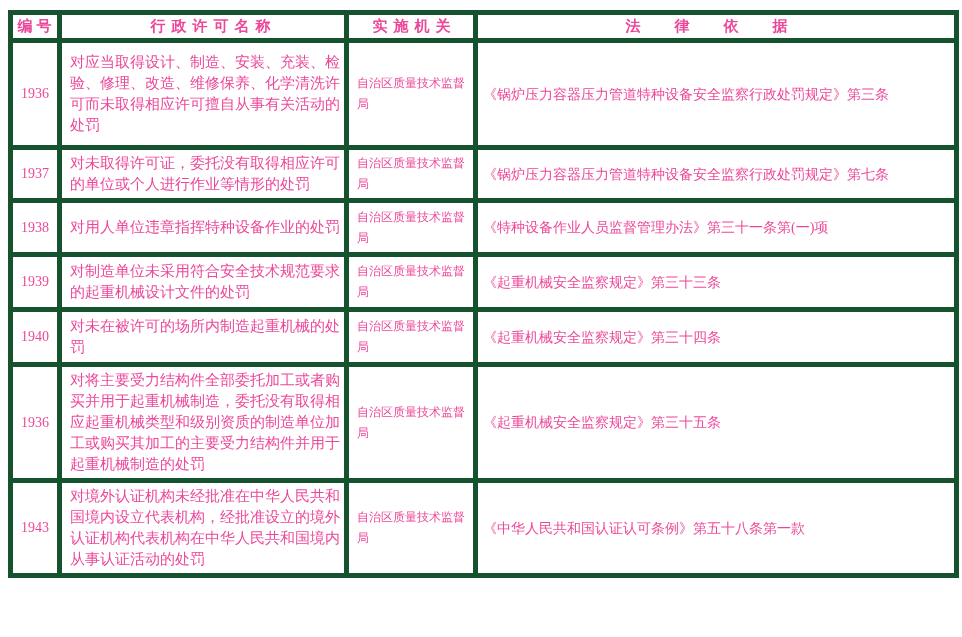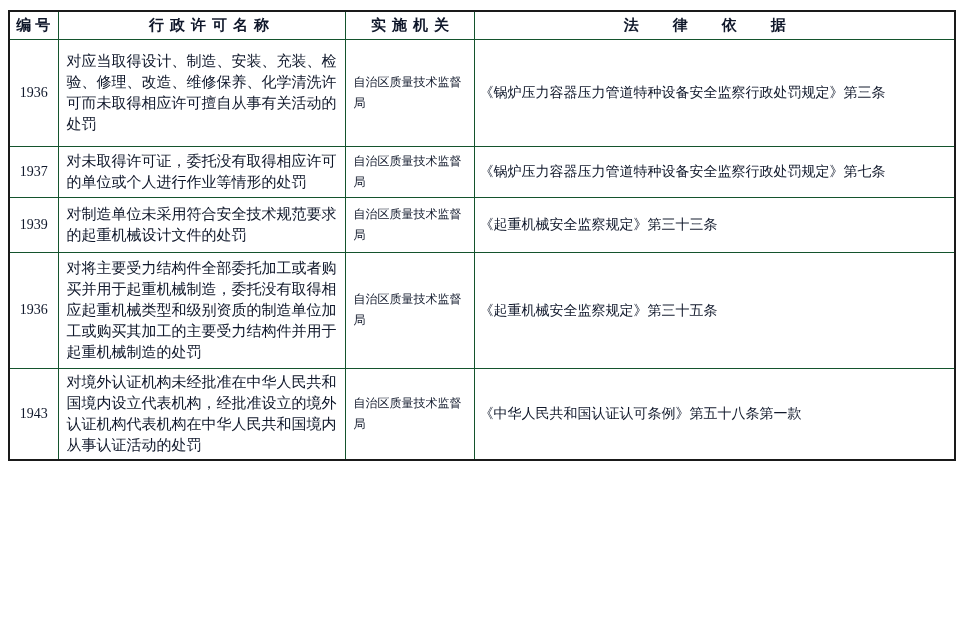--- a/index.html
+++ b/index.html
@@ -20,23 +20,23 @@
     position: absolute;
     left: 8px;
     top: 10px;
     width: 946px;
     border-collapse: collapse;
     table-layout: fixed;
     border: 2px solid #1a1a1a;
   }
   table.permit-table th,
   table.permit-table td {
-    border: 1px solid #14532d;
+    border: 5px solid #14532d;
     vertical-align: middle;
-    color: #0f172a;
+    color: #ec4899;
     overflow: hidden;
   }
   
   tr.head-row { height: 28px; }
   th {
     font-weight: bold;
     font-size: 15px;
     text-align: center;
     white-space: nowrap;
   }
@@ -105,25 +105,37 @@
         <td class="c-name">对应当取得设计、制造、安装、充装、检验、修理、改造、维修保养、化学清洗许可而未取得相应许可擅自从事有关活动的处罚</td>
         <td class="c-agency">自治区质量技术监督局</td>
         <td class="c-law">《锅炉压力容器压力管道特种设备安全监察行政处罚规定》第三条</td>
       </tr>
       <tr class="r1">
         <td class="c-id">1937</td>
         <td class="c-name">对未取得许可证，委托没有取得相应许可的单位或个人进行作业等情形的处罚</td>
         <td class="c-agency">自治区质量技术监督局</td>
         <td class="c-law">《锅炉压力容器压力管道特种设备安全监察行政处罚规定》第七条</td>
       </tr>
+      <tr class="r2">
+        <td class="c-id">1938</td>
+        <td class="c-name">对用人单位违章指挥特种设备作业的处罚</td>
+        <td class="c-agency">自治区质量技术监督局</td>
+        <td class="c-law">《特种设备作业人员监督管理办法》第三十一条第(一)项</td>
+      </tr>
       <tr class="r3">
         <td class="c-id">1939</td>
         <td class="c-name">对制造单位未采用符合安全技术规范要求的起重机械设计文件的处罚</td>
         <td class="c-agency">自治区质量技术监督局</td>
         <td class="c-law">《起重机械安全监察规定》第三十三条</td>
+      </tr>
+      <tr class="r4">
+        <td class="c-id">1940</td>
+        <td class="c-name">对未在被许可的场所内制造起重机械的处罚</td>
+        <td class="c-agency">自治区质量技术监督局</td>
+        <td class="c-law">《起重机械安全监察规定》第三十四条</td>
       </tr>
       <tr class="r5">
         <td class="c-id">1936</td>
         <td class="c-name">对将主要受力结构件全部委托加工或者购买并用于起重机械制造，委托没有取得相应起重机械类型和级别资质的制造单位加工或购买其加工的主要受力结构件并用于起重机械制造的处罚</td>
         <td class="c-agency">自治区质量技术监督局</td>
         <td class="c-law">《起重机械安全监察规定》第三十五条</td>
       </tr>
       <tr class="r7">
         <td class="c-id">1943</td>
         <td class="c-name">对境外认证机构未经批准在中华人民共和国境内设立代表机构，经批准设立的境外认证机构代表机构在中华人民共和国境内从事认证活动的处罚</td>

